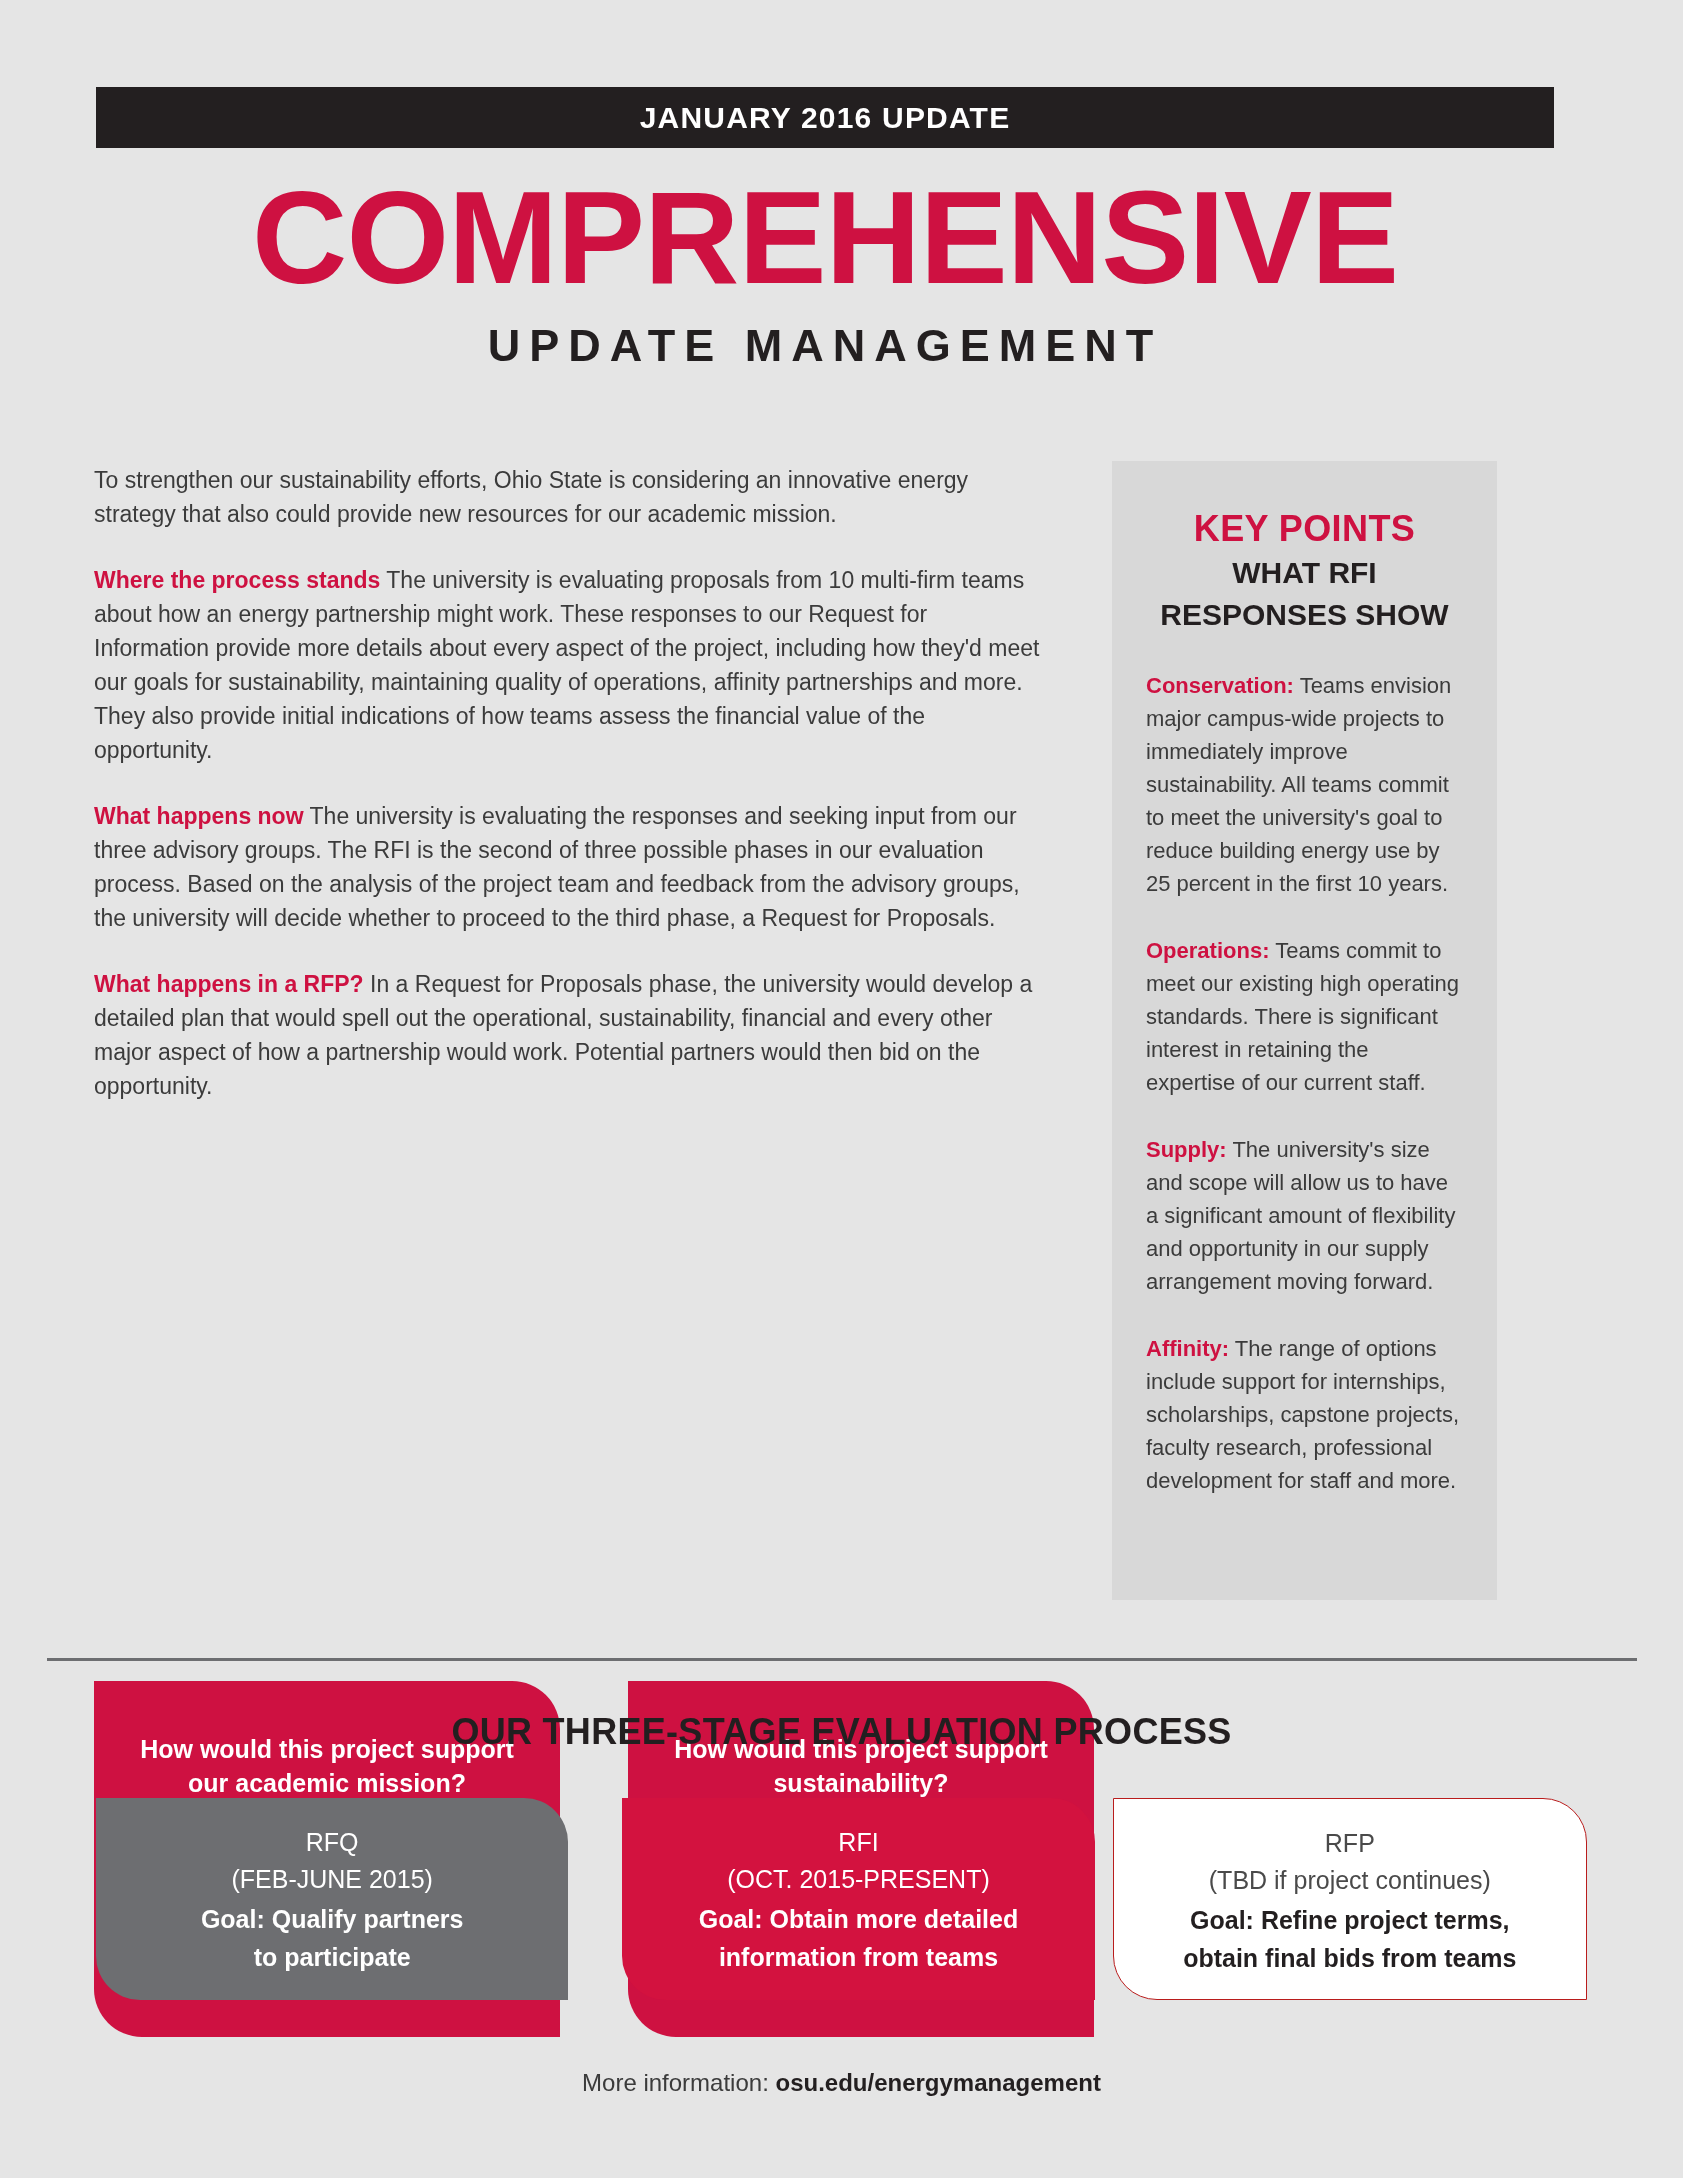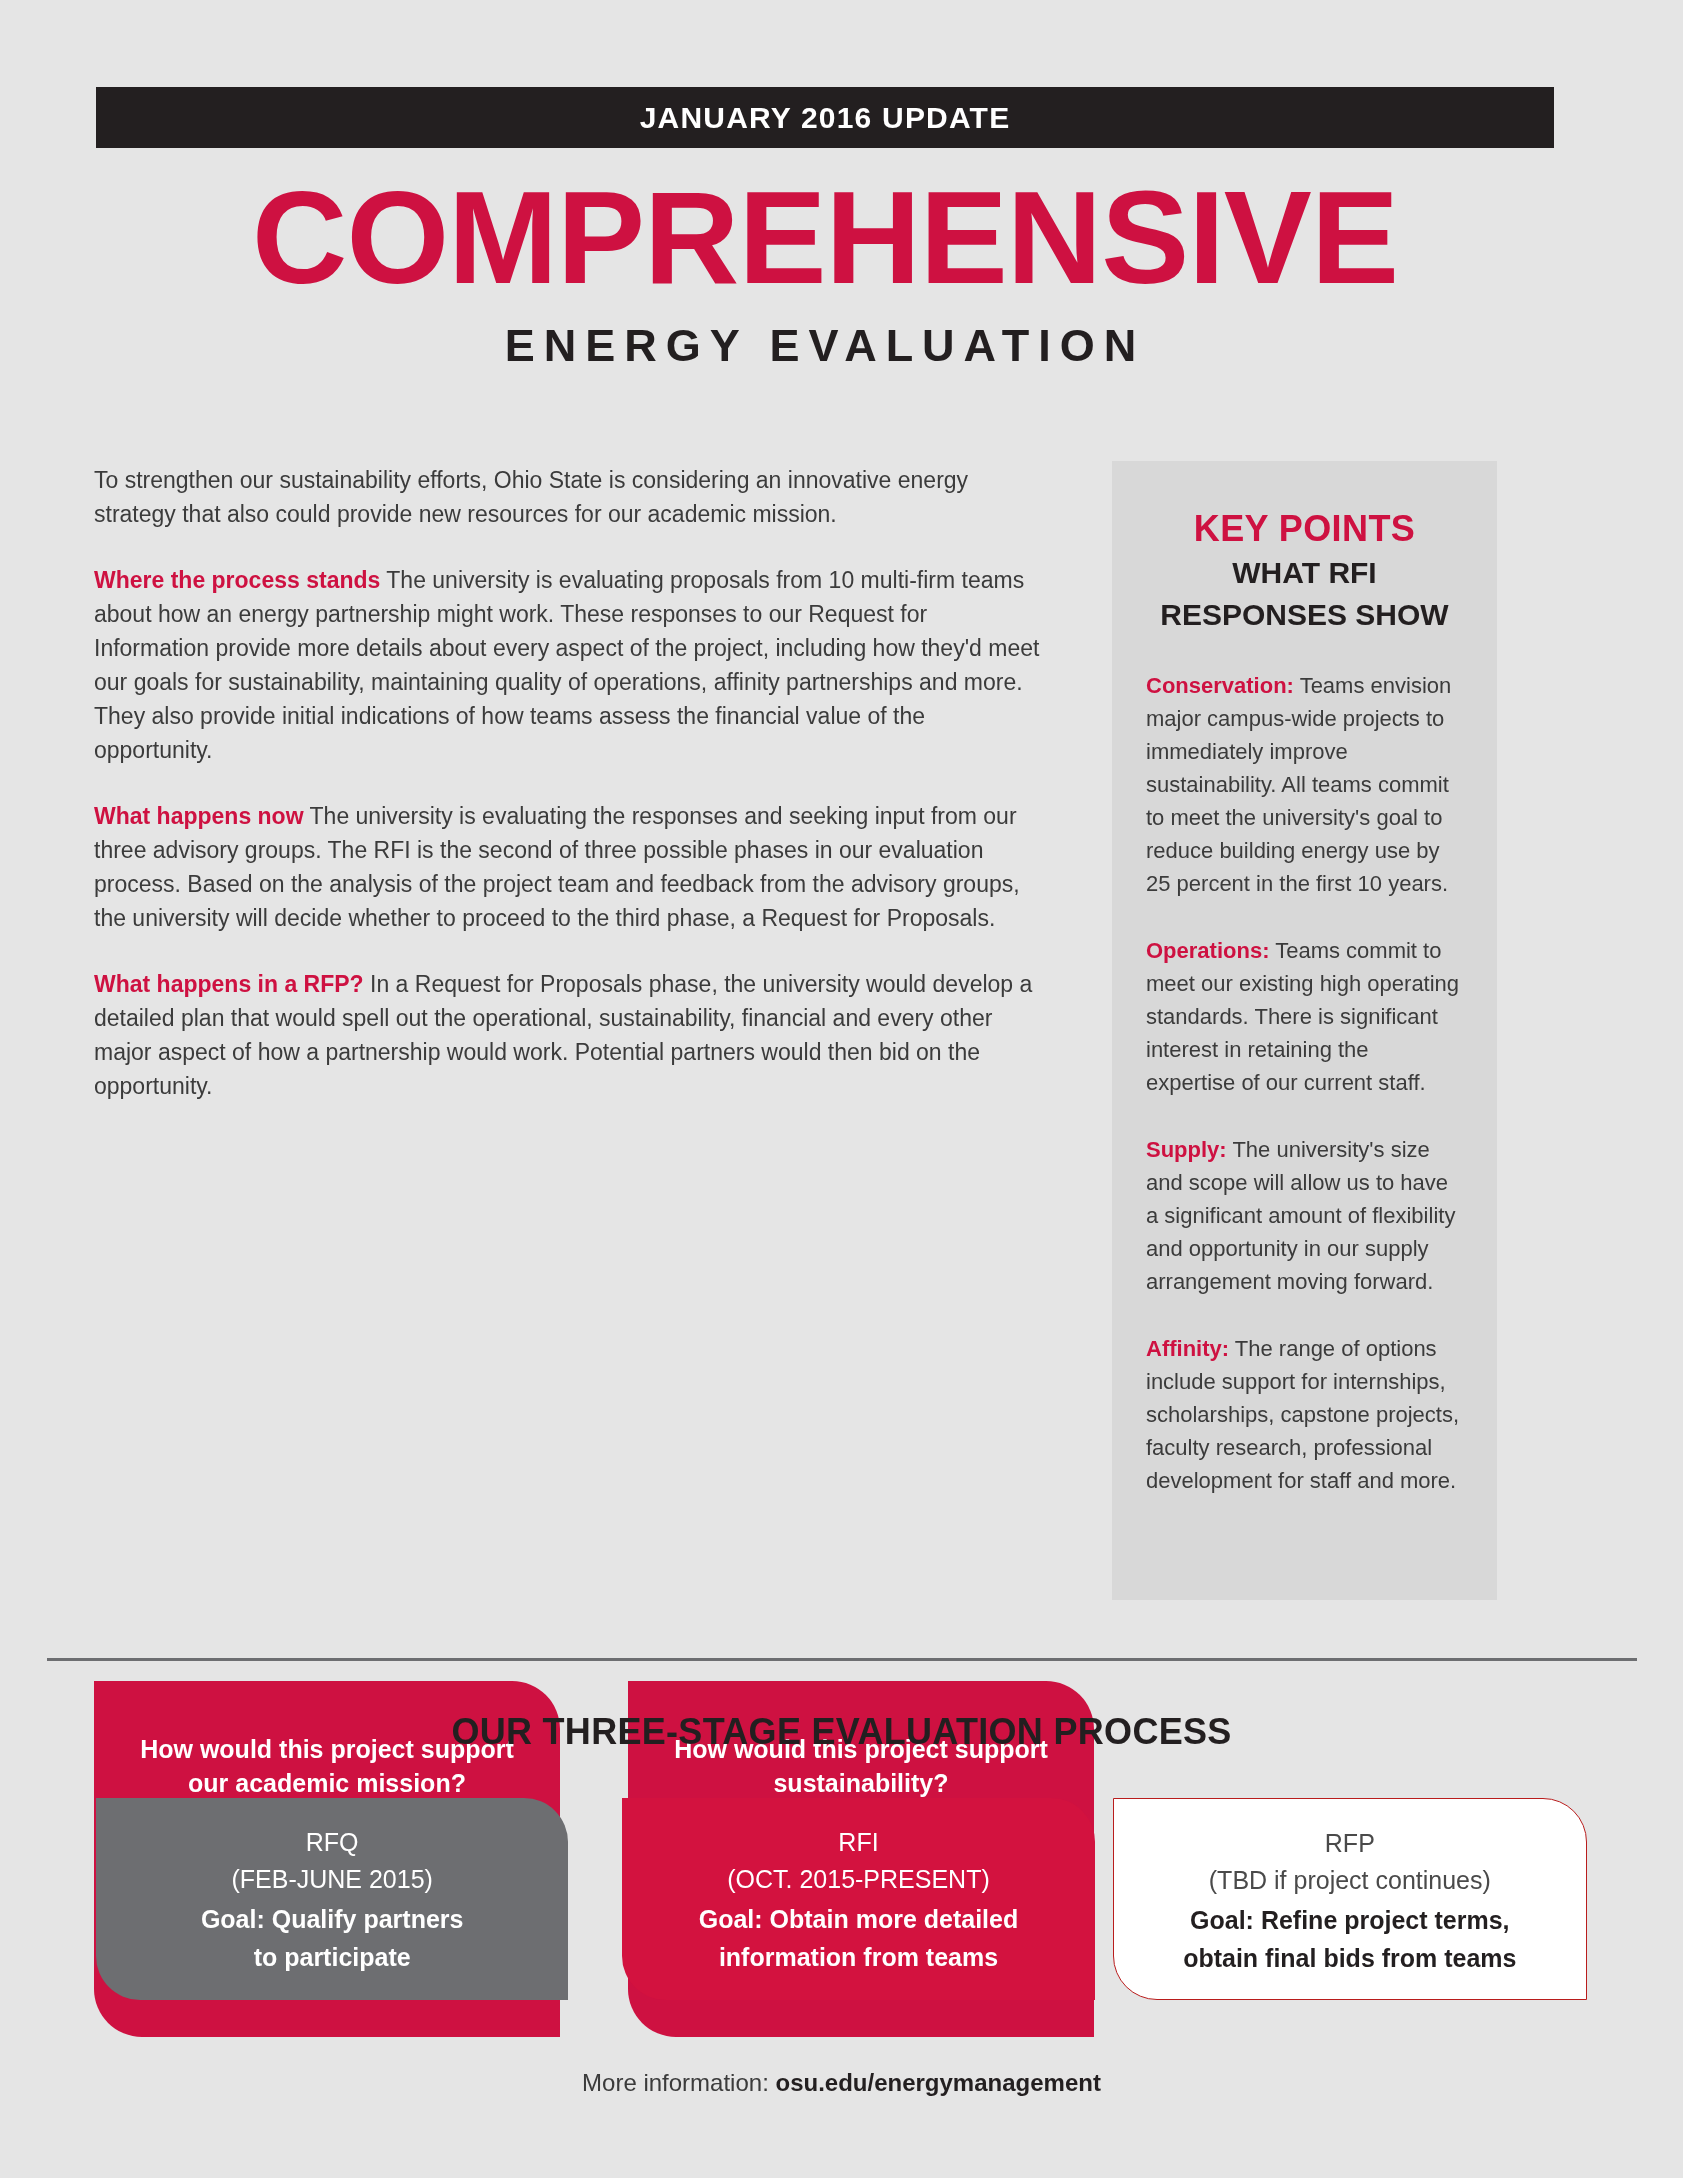--- a/index.html
+++ b/index.html
@@ -250,21 +250,21 @@
 <body>
 
 <div class="page">
 
   <div class="date-bar">
     <span class="date-bar-text">JANUARY 2016 UPDATE</span>
   </div>
 
   <div class="masthead">
     <div class="masthead-title">COMPREHENSIVE</div>
-    <div class="masthead-sub">ENERGY EVALUATION</div>
+    <div class="masthead-sub">UPDATE MANAGEMENT</div>
   </div>
 
   <div class="body-wrap">
 
     <div class="col-left">
       <div class="lead">To strengthen our sustainability efforts, Ohio State is considering an innovative energy strategy that also could provide new resources for our academic mission.</div>
 
       <div class="para">
         <b class="hl">Where the process stands</b><span> The university is evaluating proposals from 10 multi-firm teams about how an energy partnership might work. These responses to our Request for Information provide more details about every aspect of the project, including how they'd meet our goals for sustainability, maintaining quality of operations, affinity partnerships and more. They also provide initial indications of how teams assess the financial value of the opportunity.</span>
       </div>

